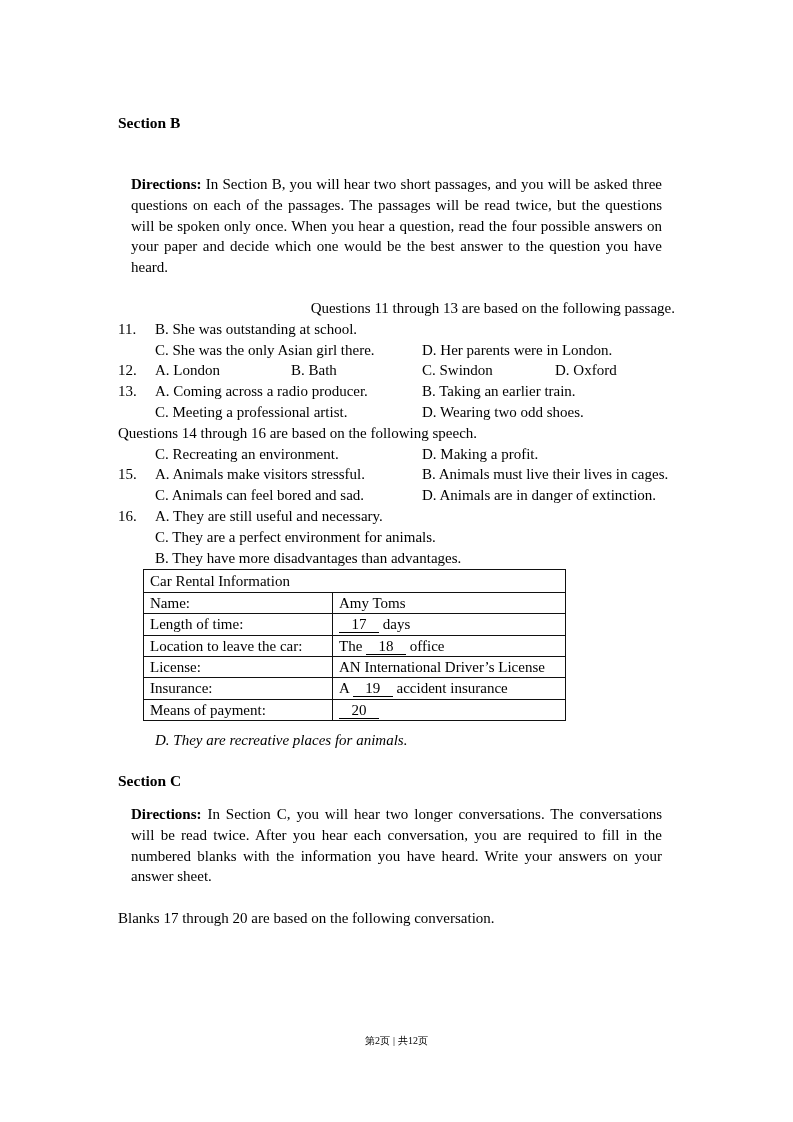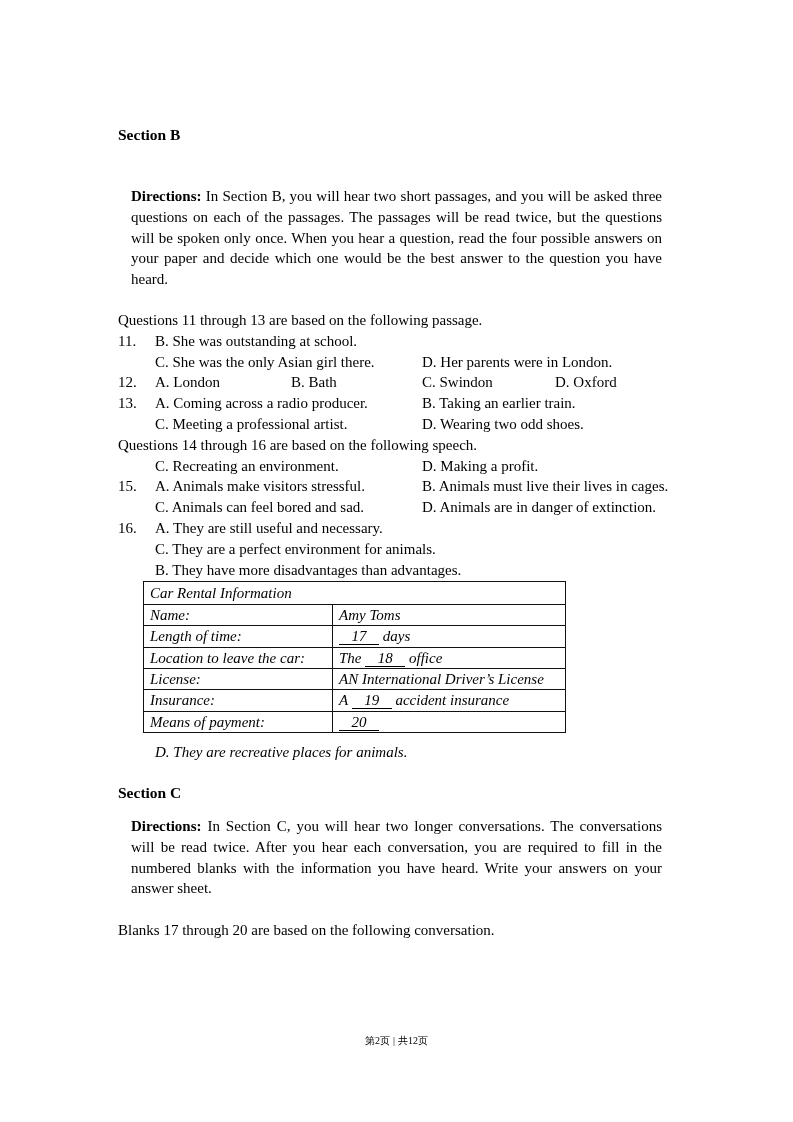--- a/index.html
+++ b/index.html
@@ -9,55 +9,54 @@
     margin:0 auto;
     background:#ffffff;
     font-family:"Liberation Serif","DejaVu Serif",serif;
     font-size:15px;
     line-height:20.8px;
     color:#000;
     overflow:hidden;
   }
   .content {
     position:absolute;
-    left:118px; top:16px;
+    left:118px; top:4px;
     width:557px;
   }
   .section-title {
     margin:0;
     font-size:15.5px;
     font-weight:bold;
     line-height:21px;
   }
   #section-b-title { margin-top:108px; }
   .directions {
     margin:13px;
     text-align:justify;
   }
   #directions-b { margin-top:41px; }
   .directions b { font-weight:bold; }
   .intro-line { margin:0; }
-  #passage-intro { margin-top:20px; }
+  #passage-intro { margin-top:20px;text-align:right; }
   .q-line { display:flex; margin:0; }
   .q-num { flex:0 0 37px; width:37px; }
   .opt-left { flex:0 0 267px; width:267px; }
   .opt-right { flex:1 1 auto; }
   .opt-c1 { flex:0 0 136px; }
   .opt-c2 { flex:0 0 131px; }
   .opt-c3 { flex:0 0 133px; }
   .opt-c4 { flex:1 1 auto;font-family:Liberation Serif, serif; }
   .opt-full { flex:1 1 auto; }
 
   .rental-table {
     border-collapse:collapse;
     margin-left:25px;
     margin-top:1px;
     width:422px;
     table-layout:fixed;
-    font-style:italic;
   }
   .rental-table td {
     border:1.6px solid #111;
     padding:0 0 0 6px;
     height:20.4px;
     vertical-align:middle;
     font-size:15px;
     line-height:20.4px;
     white-space:nowrap;
     overflow:hidden;

